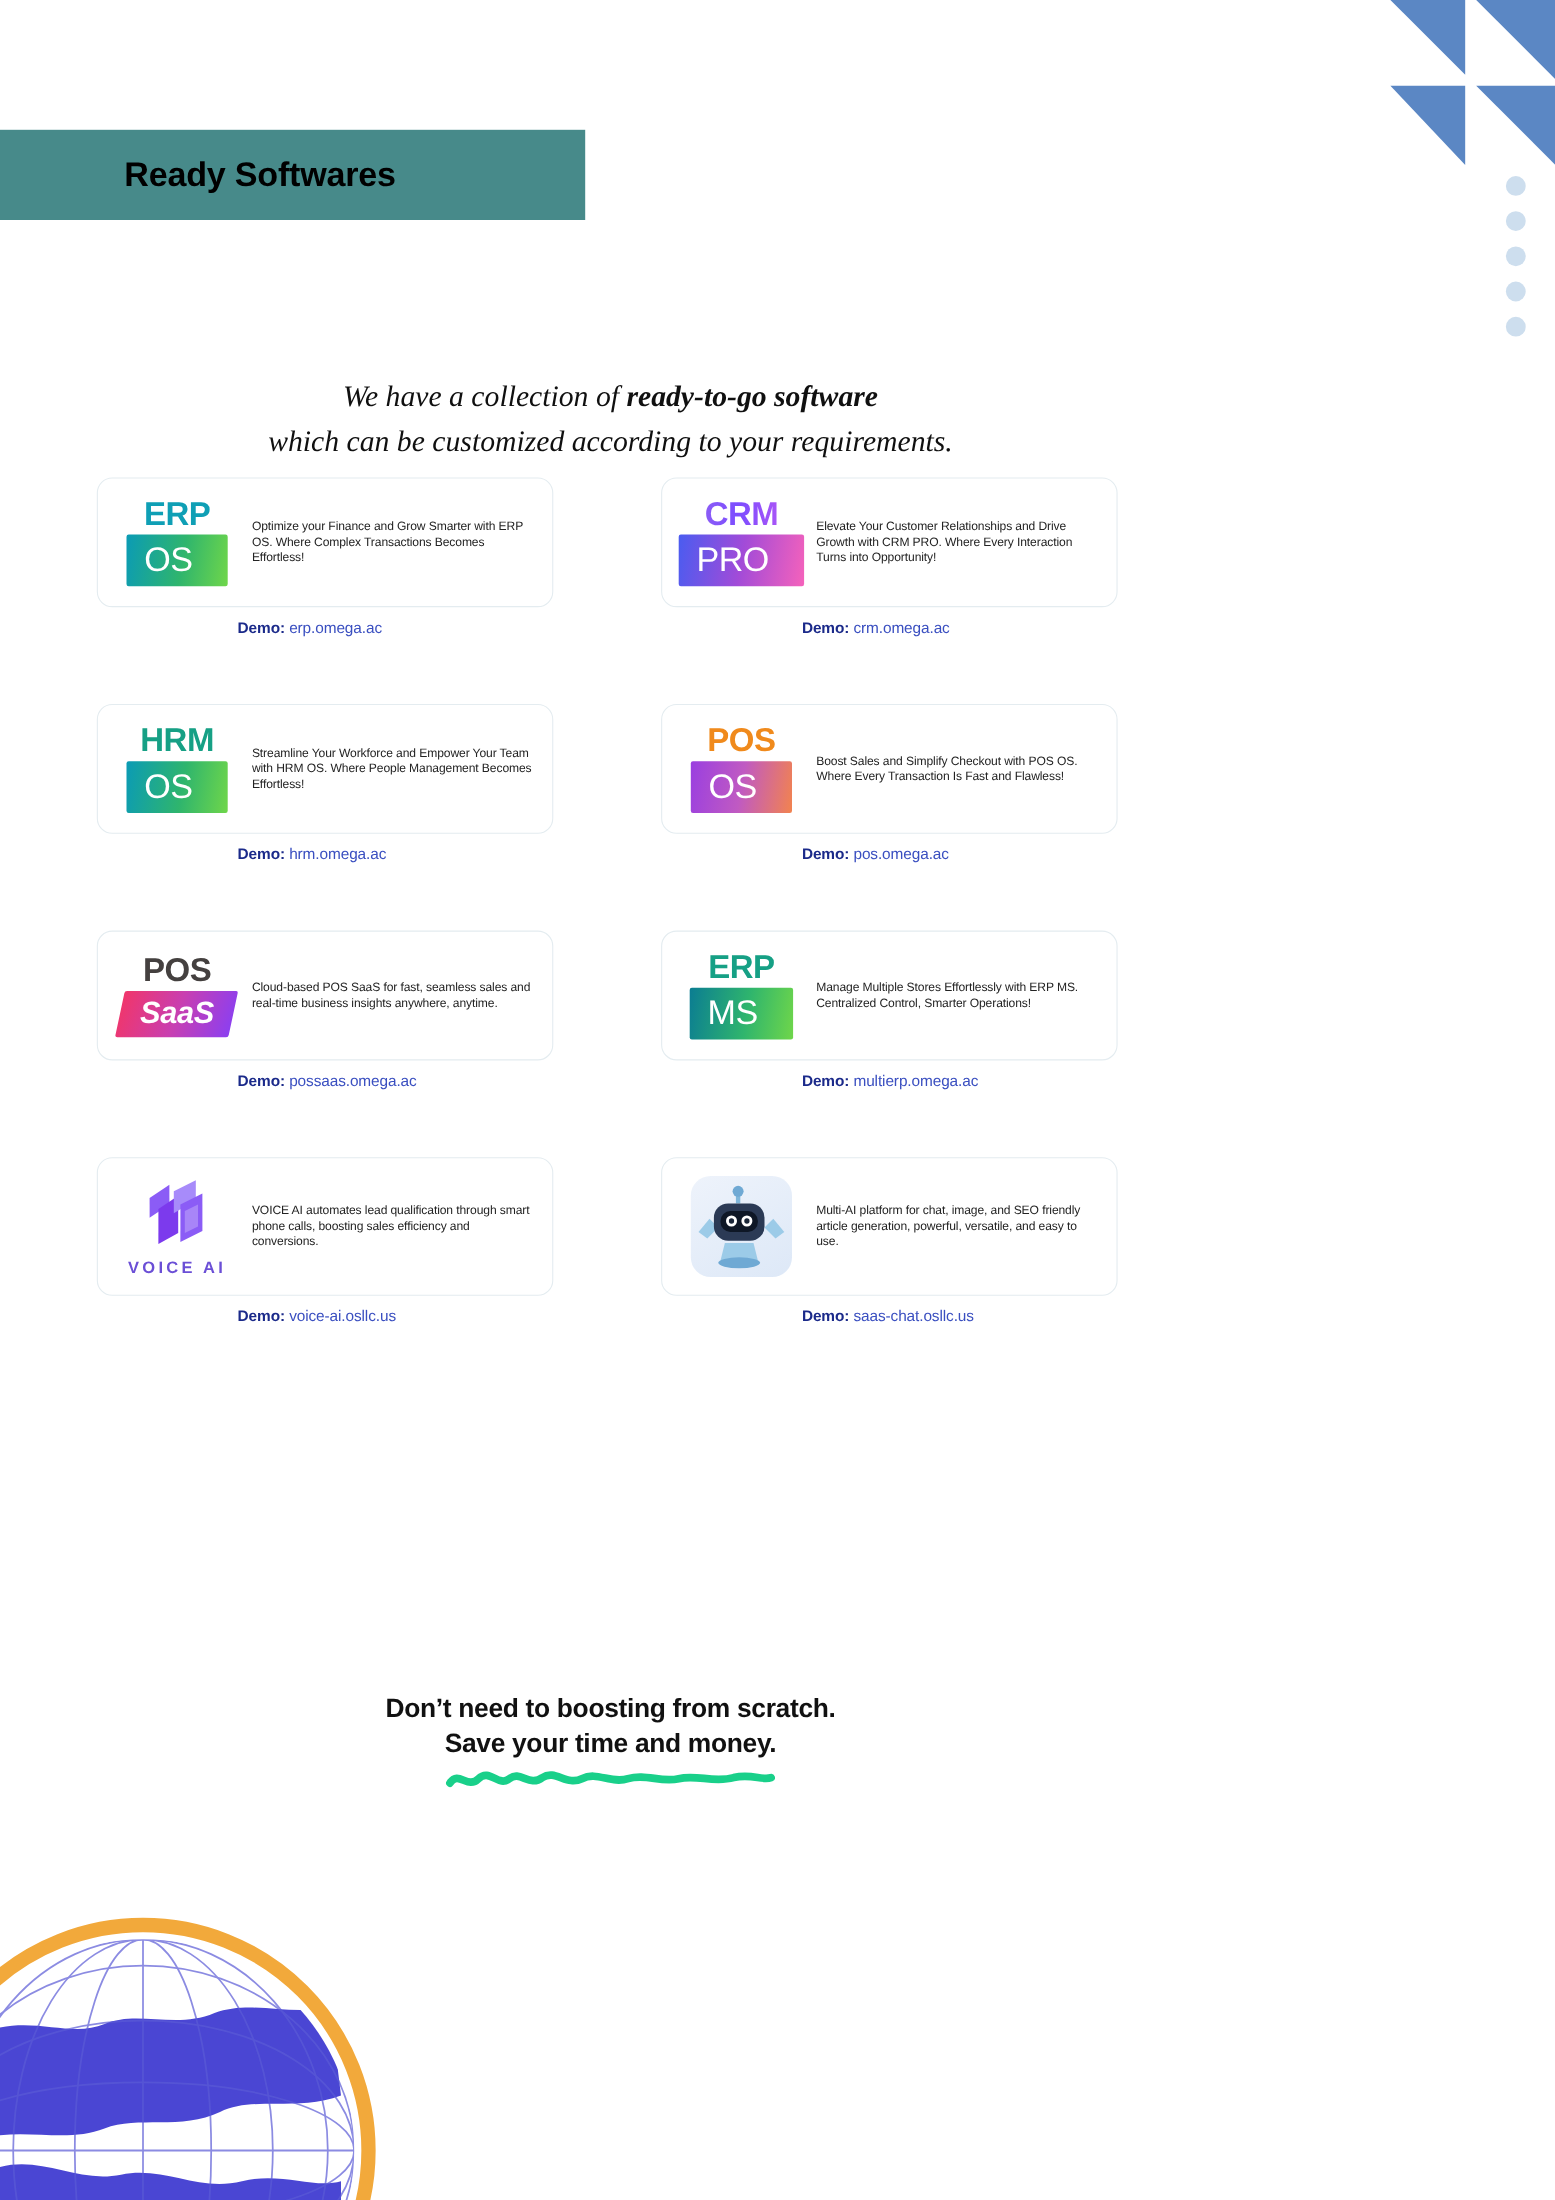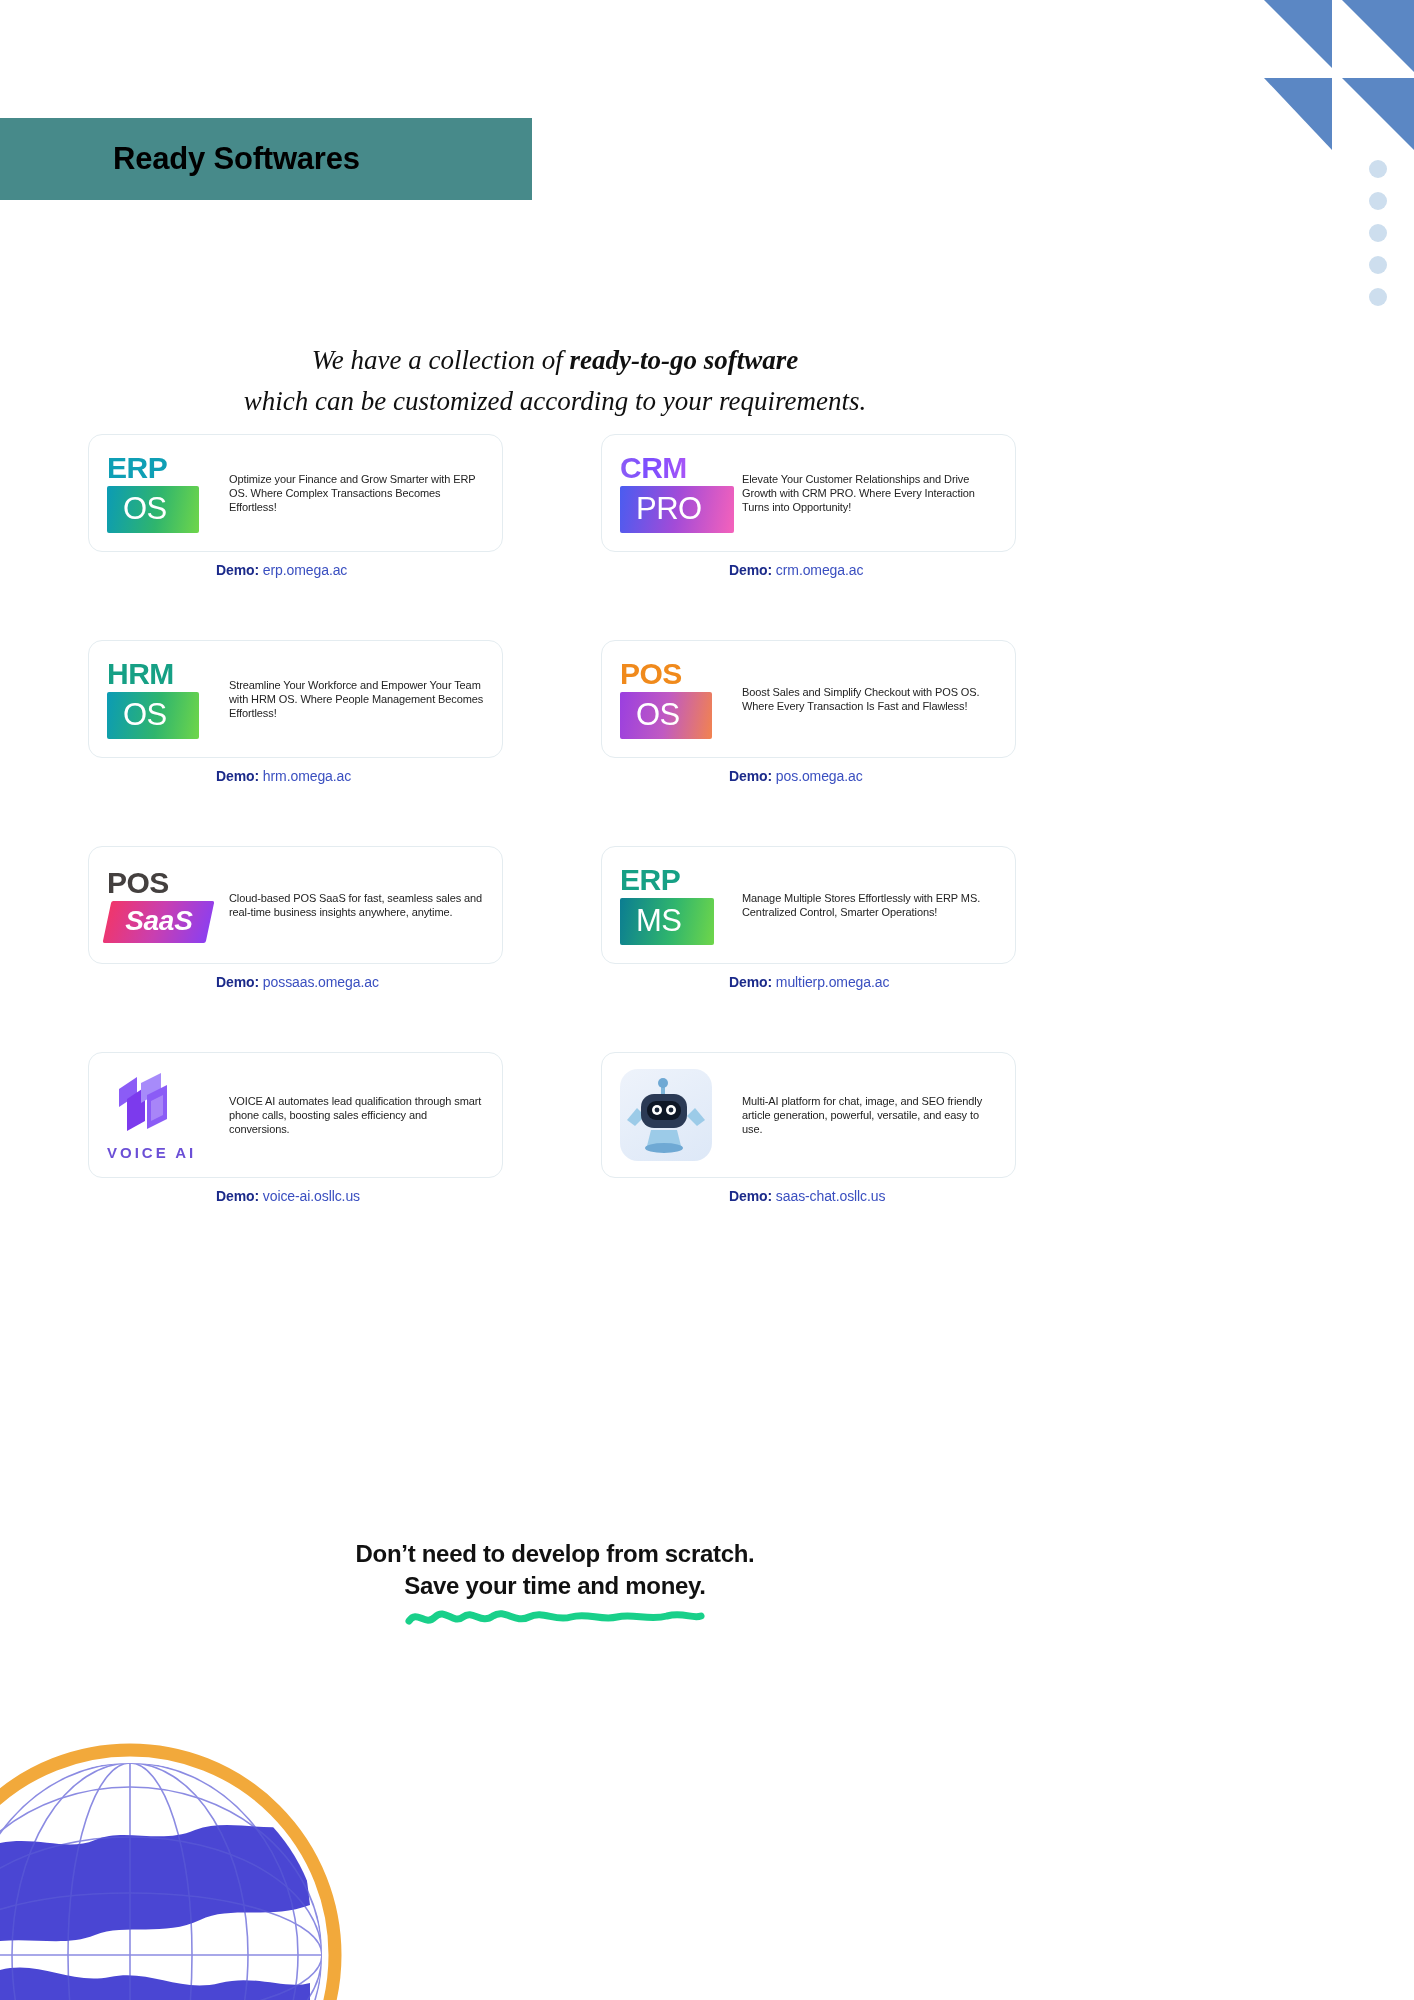--- a/index.html
+++ b/index.html
@@ -97,21 +97,21 @@
     display: flex;
     align-items: center;
     gap: 14px;
     min-height: 118px;
   }
   .card-logo {
     flex: 0 0 108px;
     width: 108px;
     display: flex;
     flex-direction: column;
-    align-items: flex-start;
+    align-items: center;
     justify-content: center;
   }
   .card-text {
     font-size: 11px;
     line-height: 1.29;
     color: #232323;
     letter-spacing: -0.1px;
   }
   .card-demo {
     margin-top: 10px;
@@ -349,21 +349,21 @@
               </svg>
             </div>
           </div>
           <div class="card-text">Multi-AI platform for chat, image, and SEO friendly article generation, powerful, versatile, and easy to use.</div>
         </div>
         <div class="card-demo"><span class="demo-label">Demo:</span> <span class="demo-url">saas-chat.osllc.us</span></div>
       </div>
     </div>
 
   <div class="tagline">
-    <div class="tagline-line">Don’t need to develop from scratch.</div>
+    <div class="tagline-line">Don’t need to boosting from scratch.</div>
     <div class="tagline-line">Save your time and money.</div>
     <div class="tagline-squiggle">
       <svg width="300" height="24" viewBox="0 0 300 24">
         <path d="M4,16 C12,4 20,22 30,12 C40,2 48,20 58,12 C68,4 76,20 88,11 C100,3 110,19 124,12 C138,5 150,17 166,12 C182,7 196,16 212,12 C228,8 244,16 262,11 C278,7 288,14 296,11" fill="none" stroke="#19d08a" stroke-width="7" stroke-linecap="round"></path>
       </svg>
     </div>
   </div>
 
   <svg class="globe" viewBox="0 0 440 440">
     <circle cx="220" cy="220" r="205" fill="none" stroke="#f2a93b" stroke-width="13"></circle>

